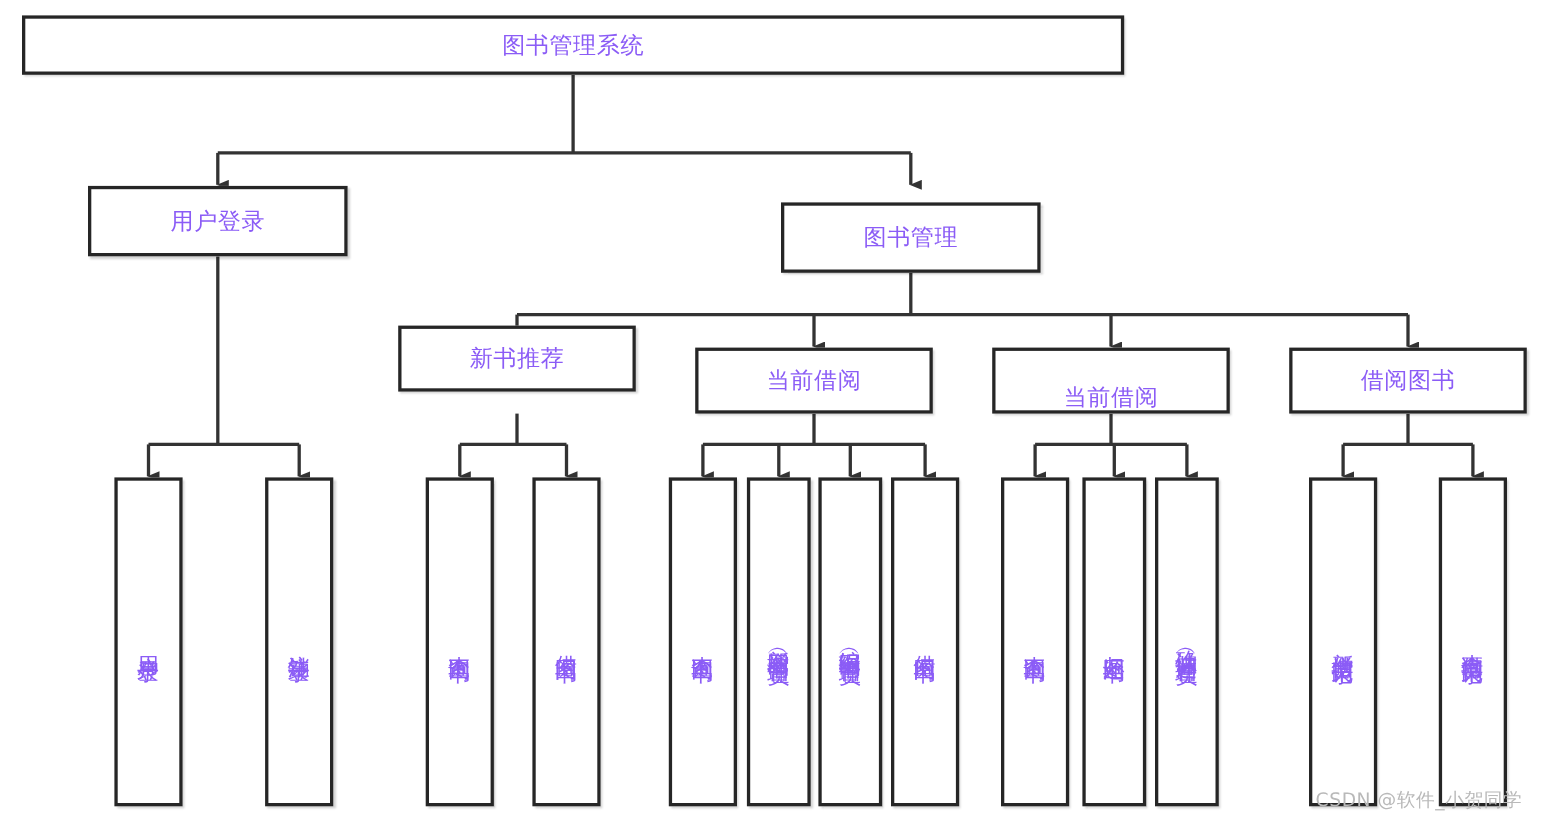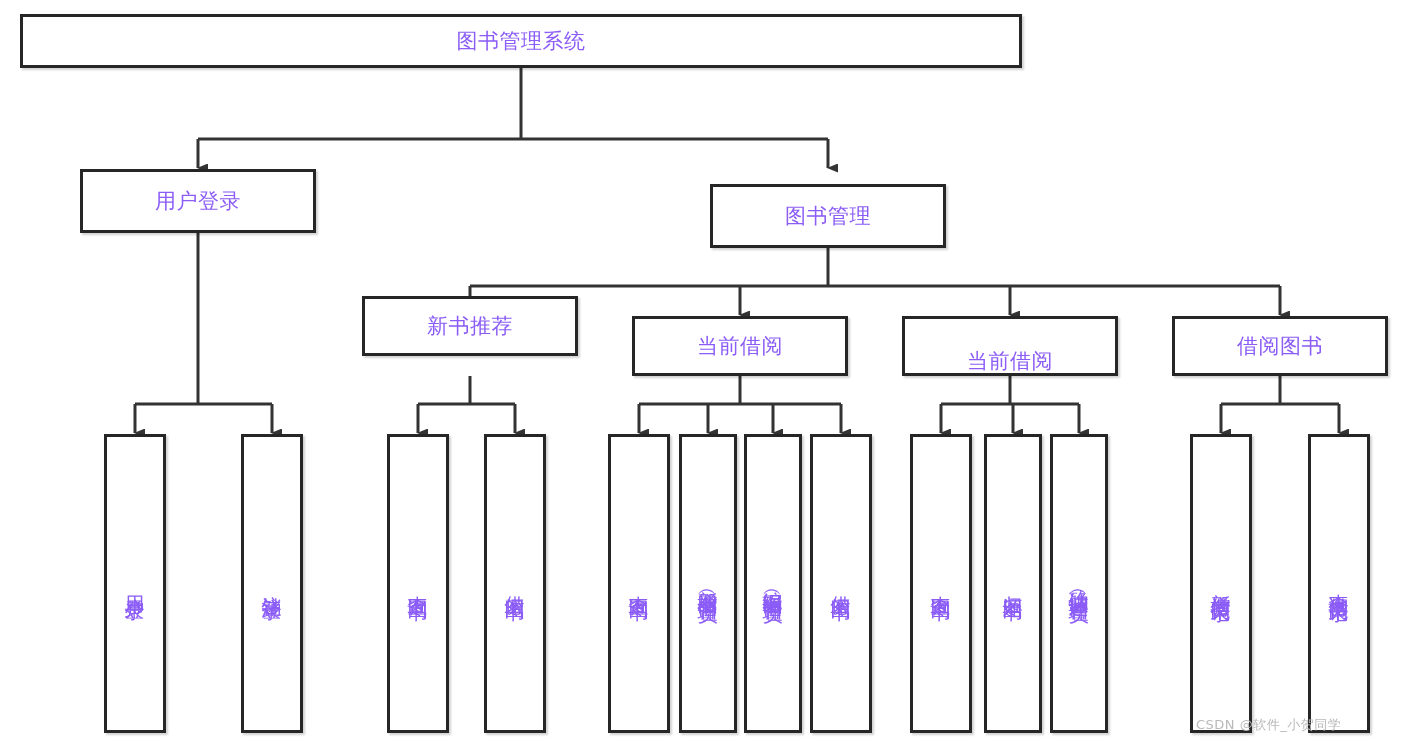--- a/index.html
+++ b/index.html
@@ -44,21 +44,21 @@
   .node-box.vertical .node-label {
     writing-mode: vertical-rl;
     text-orientation: upright;
     font-size: 20px;
     letter-spacing: 2px;
     line-height: 1.0;
   }
   .watermark {
     position: absolute;
     color: #b9b9b9;
-    font-size: 13px;
+    font-size: 17px;
     letter-spacing: 0.5px;
     white-space: nowrap;
     user-select: none;
   }
 </style>
 </head>
 <body>
 
 <div id="canvas">
   <svg id="diagram-svg" viewBox="0 0 1405 747" xmlns="http://www.w3.org/2000/svg">

